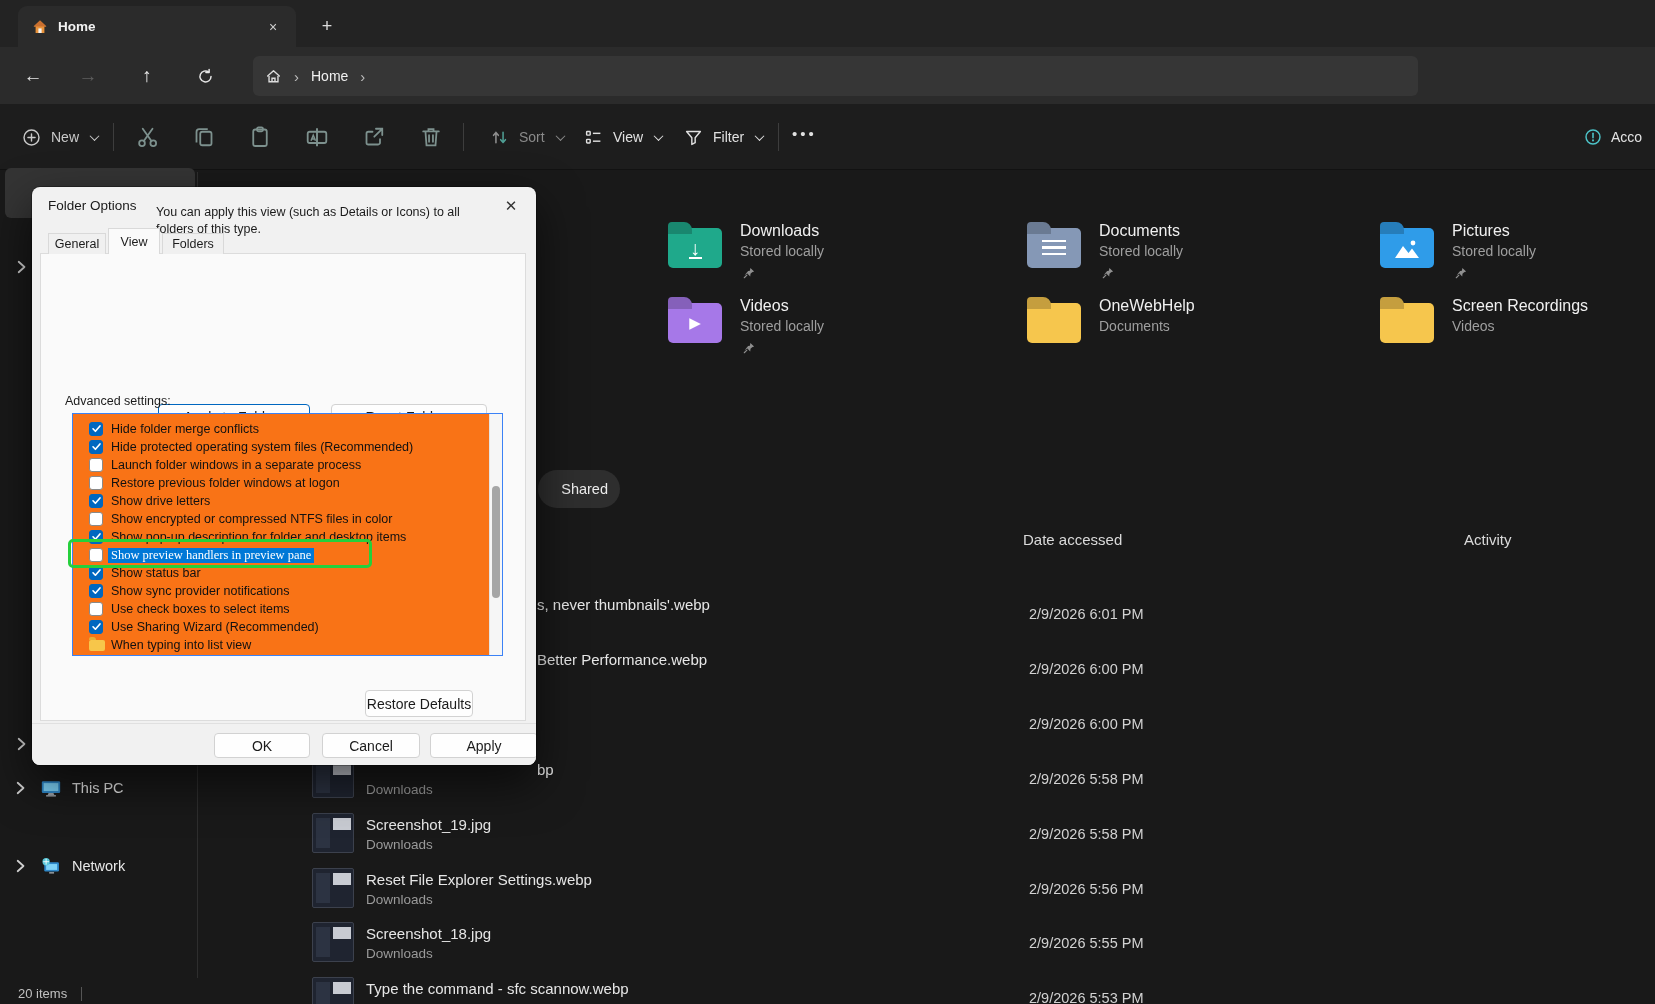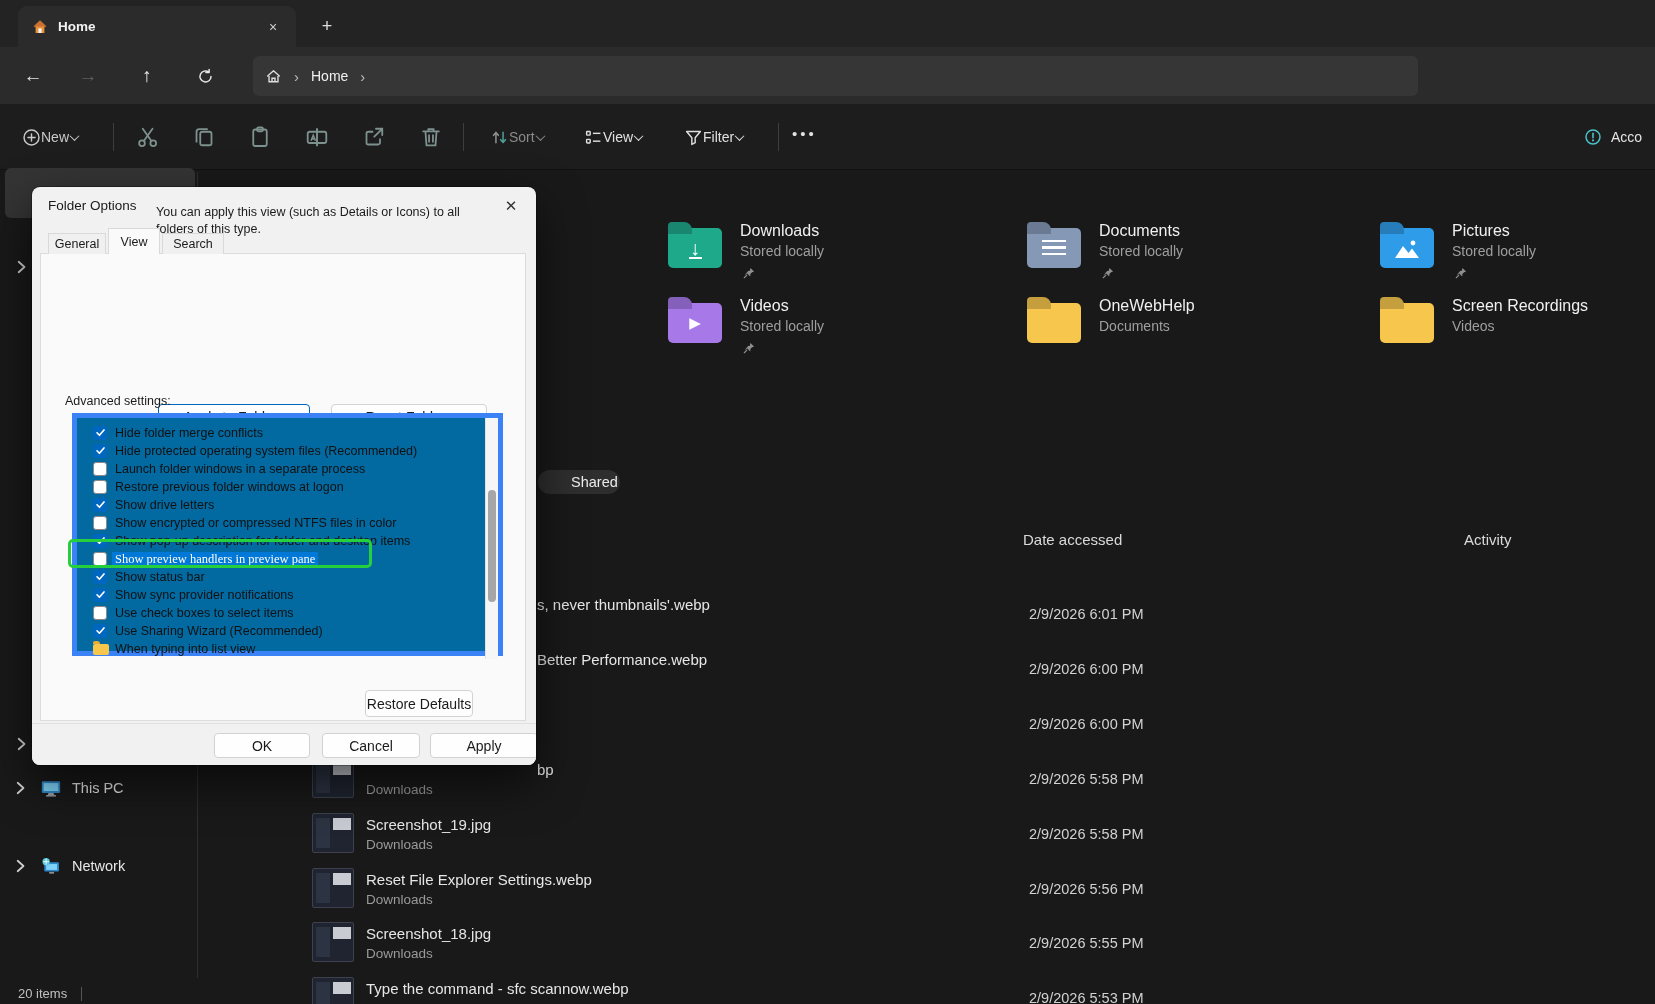--- a/index.html
+++ b/index.html
@@ -26,21 +26,21 @@
               border-radius:6px; display:flex; align-items:center; padding:0 12px; }
   .crumb-sep { color:#bdbdbd; font-size:15px; margin:0 12px; }
   .crumb-label { font-size:14px; color:#f0f0f0; }
   .searchbox { position:absolute; left:1428px; top:9px; width:227px; height:40px; background:#363636;
                border-radius:6px; display:flex; align-items:center; padding:0 16px; }
   .search-ph { font-size:14px; color:#9d9d9d; }
 
   
   .toolbar { position:absolute; left:0; top:104px; width:1655px; height:66px; background:#1d1d1d;
              border-bottom:1px solid #121212; }
-  .tgroup { position:absolute; top:0; height:66px; display:flex; align-items:center; gap:0;
+  .tgroup { position:absolute; top:0; height:66px; display:flex; align-items:center; gap:10px;
             color:#c9c9c9; font-size:14px; border-radius:5px; padding:0 8px; }
   .tdivider { position:absolute; top:19px; width:1px; height:28px; background:#3d3d3d; }
   .ticon { position:absolute; top:21px; width:24px; height:24px; color:#7d918e; }
   .caret { width:7px; height:7px; border-right:1.6px solid currentColor; border-bottom:1.6px solid currentColor;
            transform:rotate(45deg) translate(-1px,-1px); display:inline-block; margin-left:2px; }
   .dim-t { color:#8a8a8a; }
   .more-dots { position:absolute; left:792px; top:21px; color:#e0e0e0; font-size:15px; letter-spacing:3px; }
   .account { position:absolute; left:1584px; top:0; height:66px; display:flex; align-items:center; gap:9px;
              color:#e3e3e3; font-size:14px; }
 
@@ -61,22 +61,22 @@
                     border-radius:4px 8px 0 0; background:inherit; filter:brightness(.8); }
   .f-teal   { background:#1fa98b; } .f-slate { background:#8598b6; } .f-blue { background:#2f9ce9; }
   .f-purple { background:#a678e8; } .f-yellow{ background:#f6c64d; }
   .f-glyph { position:absolute; left:0; top:6px; width:54px; height:40px; display:flex; align-items:center;
              justify-content:center; color:#fff; font-weight:bold; }
   .doclines { width:24px; height:16px; background:repeating-linear-gradient(#fff 0 2.5px, transparent 2.5px 6.5px); }
   .tile-name { position:absolute; left:72px; top:0; font-size:16px; color:#f0f0f0; }
   .tile-sub  { position:absolute; left:72px; top:21px; font-size:14px; color:#9f9f9f; }
   .tile-pin  { position:absolute; left:74px; top:44px; width:14px; height:14px; color:#8f8f8f; }
 
-  .shared-pill { position:absolute; left:538px; top:470px; width:82px; height:24px; background:#2e2e2e;
-                 border-radius:19px; display:flex; align-items:center; padding:0 12px; gap:21px; }
+  .shared-pill { position:absolute; left:538px; top:470px; width:82px; height:38px; background:#2e2e2e;
+                 border-radius:19px; display:flex; align-items:center; padding:0 12px; gap:11px; }
   .shared-pill span { font-size:14.5px; color:#ececec; }
 
   .col-head { position:absolute; top:531px; font-size:15px; color:#dadada; }
 
   .file-row { position:absolute; left:197px; width:1458px; height:55px; }
   .file-row .thumb { position:absolute; left:115px; top:3px; width:42px; height:40px; background:#1f2430;
                      border:1px solid #3c414d; border-radius:2px; overflow:hidden; }
   .file-row .thumb::before { content:""; position:absolute; left:3px; top:4px; width:14px; height:30px; background:#2c3342; }
   .file-row .thumb::after  { content:""; position:absolute; left:20px; top:4px; width:18px; height:12px; background:#e6e9ee; opacity:.85; }
   .file-row .name { position:absolute; left:169px; top:6px; font-size:15px; color:#e6e6e6; white-space:nowrap; }
@@ -109,22 +109,22 @@
                      background:#e9ae33; border-radius:3px 6px 0 0; }
   .fv-grid { position:absolute; left:24px; top:5px; width:21px; height:21px; background:#4a7fe0; border-radius:2px;
              background-image:linear-gradient(#fff 1px, transparent 1px),linear-gradient(90deg,#fff 1px, transparent 1px);
              background-size:7px 7px; border:1px solid #fff; }
   .fv-desc { position:absolute; left:124px; top:17px; width:330px; font-size:12.5px; line-height:1.35; }
   .dlg-btn { position:absolute; background:#fefefe; border:1px solid #d2d2d2; border-radius:4px; font-size:14px;
              display:flex; align-items:center; justify-content:center; color:#1b1b1b; }
   .accent-border { border-color:#0067c0; }
 
   .adv-label { position:absolute; left:33px; top:207px; font-size:12.5px; }
-  .listbox { position:absolute; left:40px; top:226px; width:431px; height:243px; background:#0369a1;
-             border:5px solid #3b82f6; }
+  .listbox { position:absolute; left:40px; top:226px; width:431px; height:243px; background:#f97316;
+             border:1px solid #3b82f6; }
   .lb-item { position:absolute; left:0; width:415px; height:18px; display:flex; align-items:center; }
   .cbx { position:absolute; left:16px; width:14px; height:14px; border-radius:3px; border:1px solid #8a8a8a;
          background:#fff; display:flex; align-items:center; justify-content:center; }
   .cbx.on { background:#0067c0; border-color:#0067c0; }
   .cbx svg { width:11px; height:11px; }
   .minifolder { position:absolute; left:16px; top:4px; width:16px; height:11px; background:#f7c64a; border-radius:2px; }
   .minifolder::before { content:""; position:absolute; top:-3px; left:0; width:7px; height:3px; background:#e8ae33;
                         border-radius:2px 3px 0 0; }
   .lb-label { position:absolute; left:38px; font-size:12.5px; color:#111; white-space:nowrap; }
   .lb-label.sel { background:#0078d7; color:#fff; padding:0 3px; margin-left:-3px;font-family:Liberation Serif, serif; }
@@ -462,21 +462,21 @@
   </div>
 
   <div class="dialog">
     <div class="dlg-title">Folder Options</div>
     <div class="dlg-close">✕</div>
 
     <div class="dlg-tabpage"></div>
     <div id="dlg-tabs">
         <div class="dlg-tab" style="left: 16px; width: 58px; justify-content: center;">General</div>
         <div class="dlg-tab active" style="left: 76px; width: 52px; justify-content: center;">View</div>
-        <div class="dlg-tab" style="left: 130px; width: 62px; justify-content: center;">Search</div>
+        <div class="dlg-tab" style="left: 130px; width: 62px; justify-content: center;">Folders</div>
       </div>
 
     <div class="fv-desc">You can apply this view (such as Details or Icons) to all folders of this type.</div>
     <div class="dlg-btn accent-border" style="left:126px; top:217px; width:152px; height:26px">Apply to Folders</div>
     <div class="dlg-btn" style="left:299px; top:217px; width:156px; height:26px">Reset Folders</div>
 
     <div class="adv-label">Advanced settings:</div>
 
     <div class="listbox">
       <div id="lb-items">

